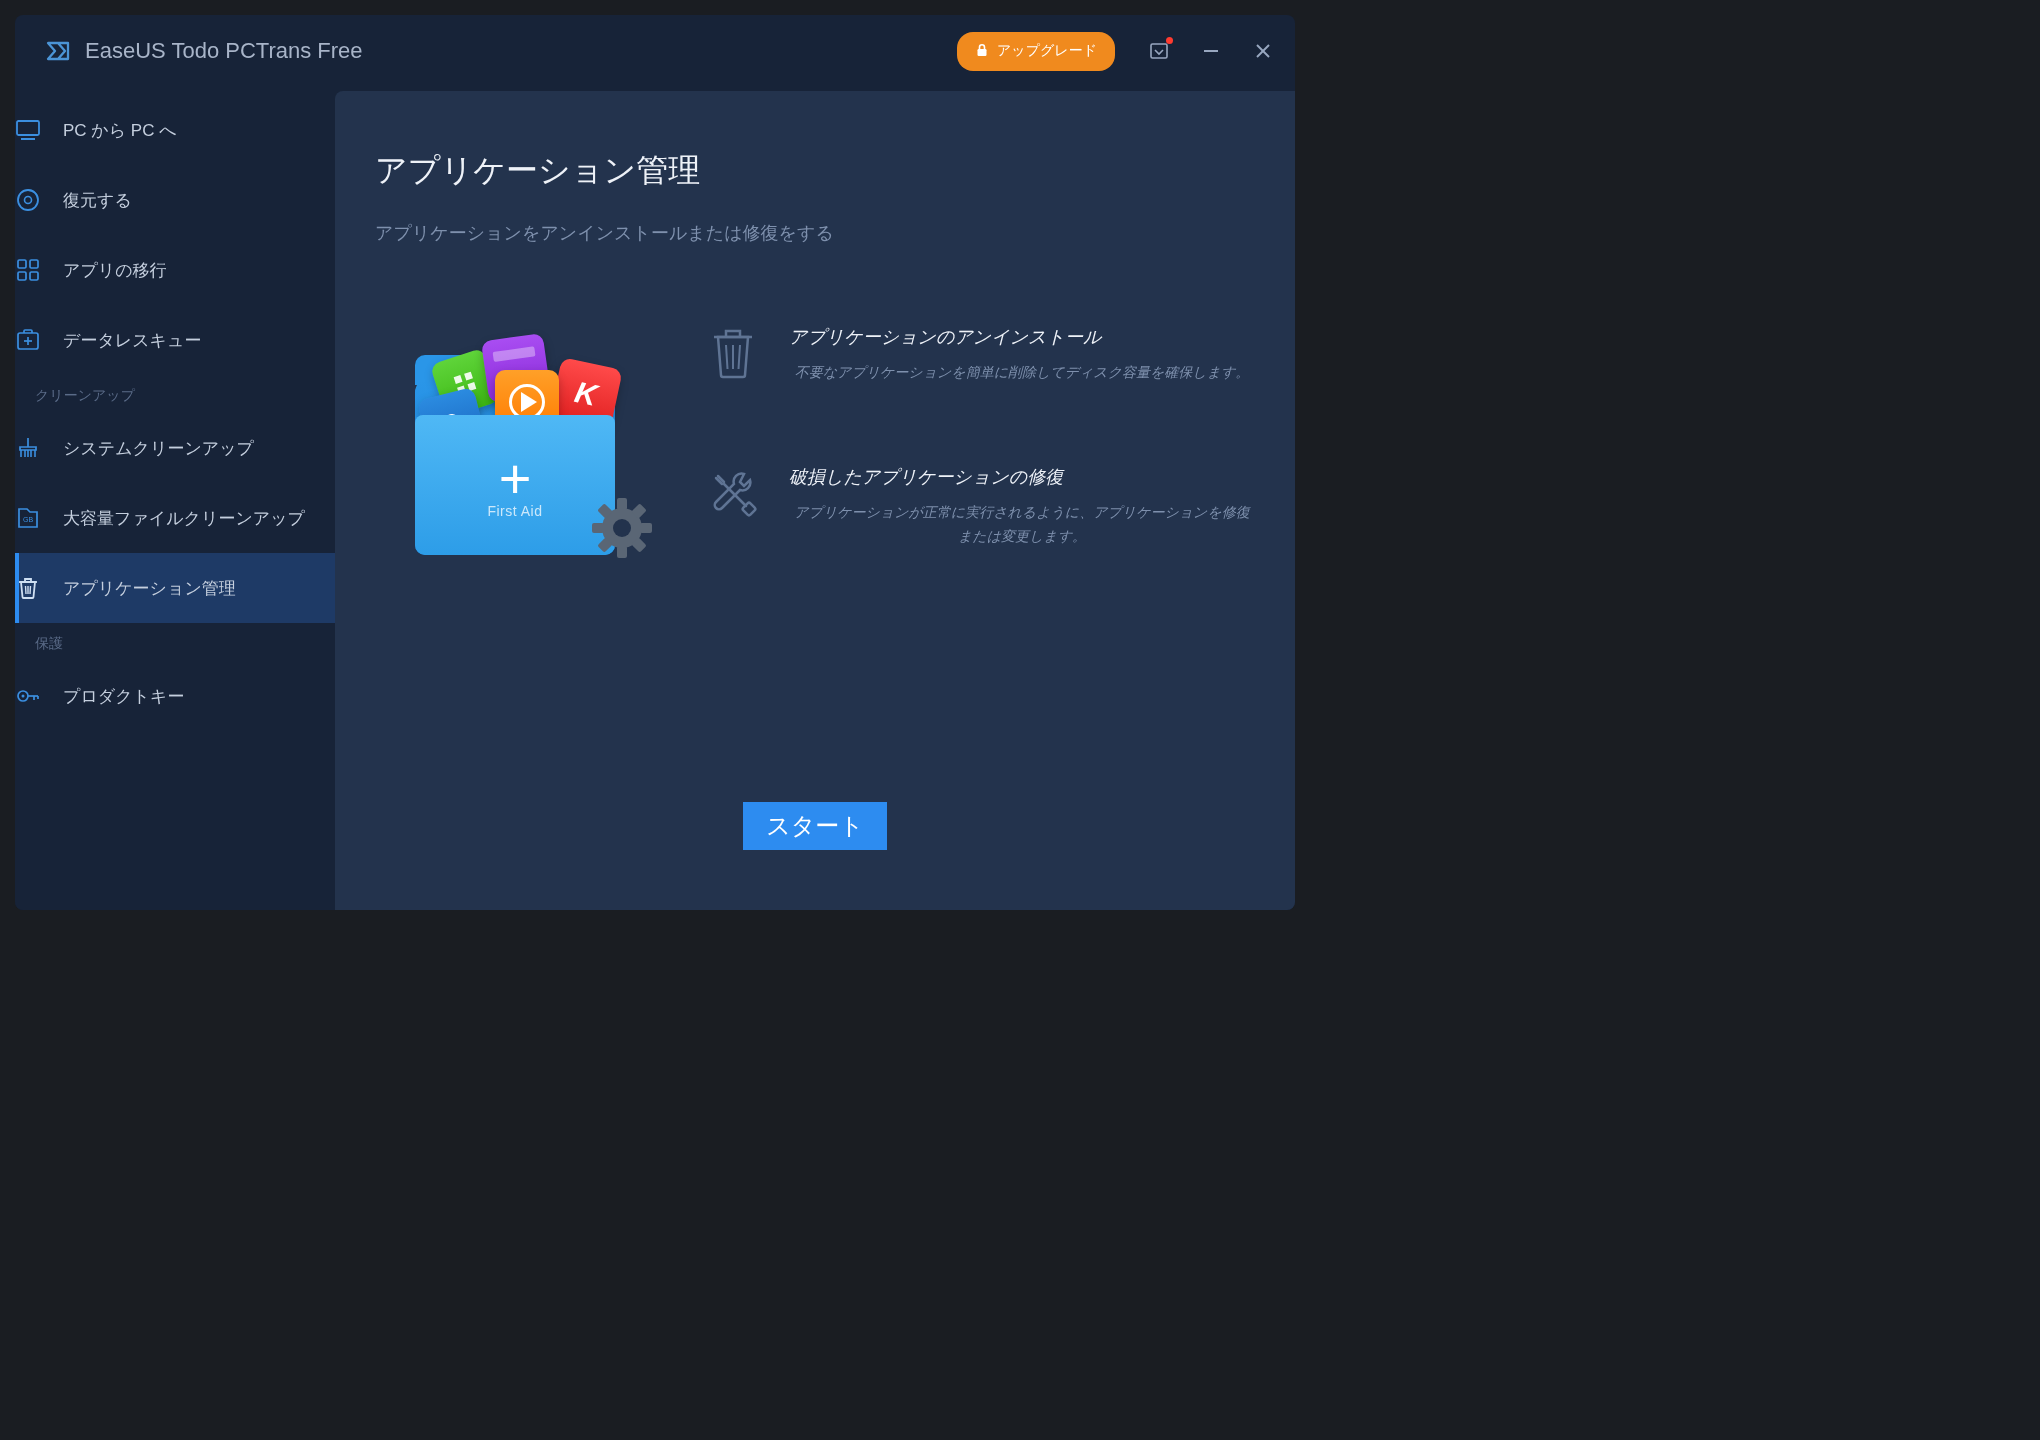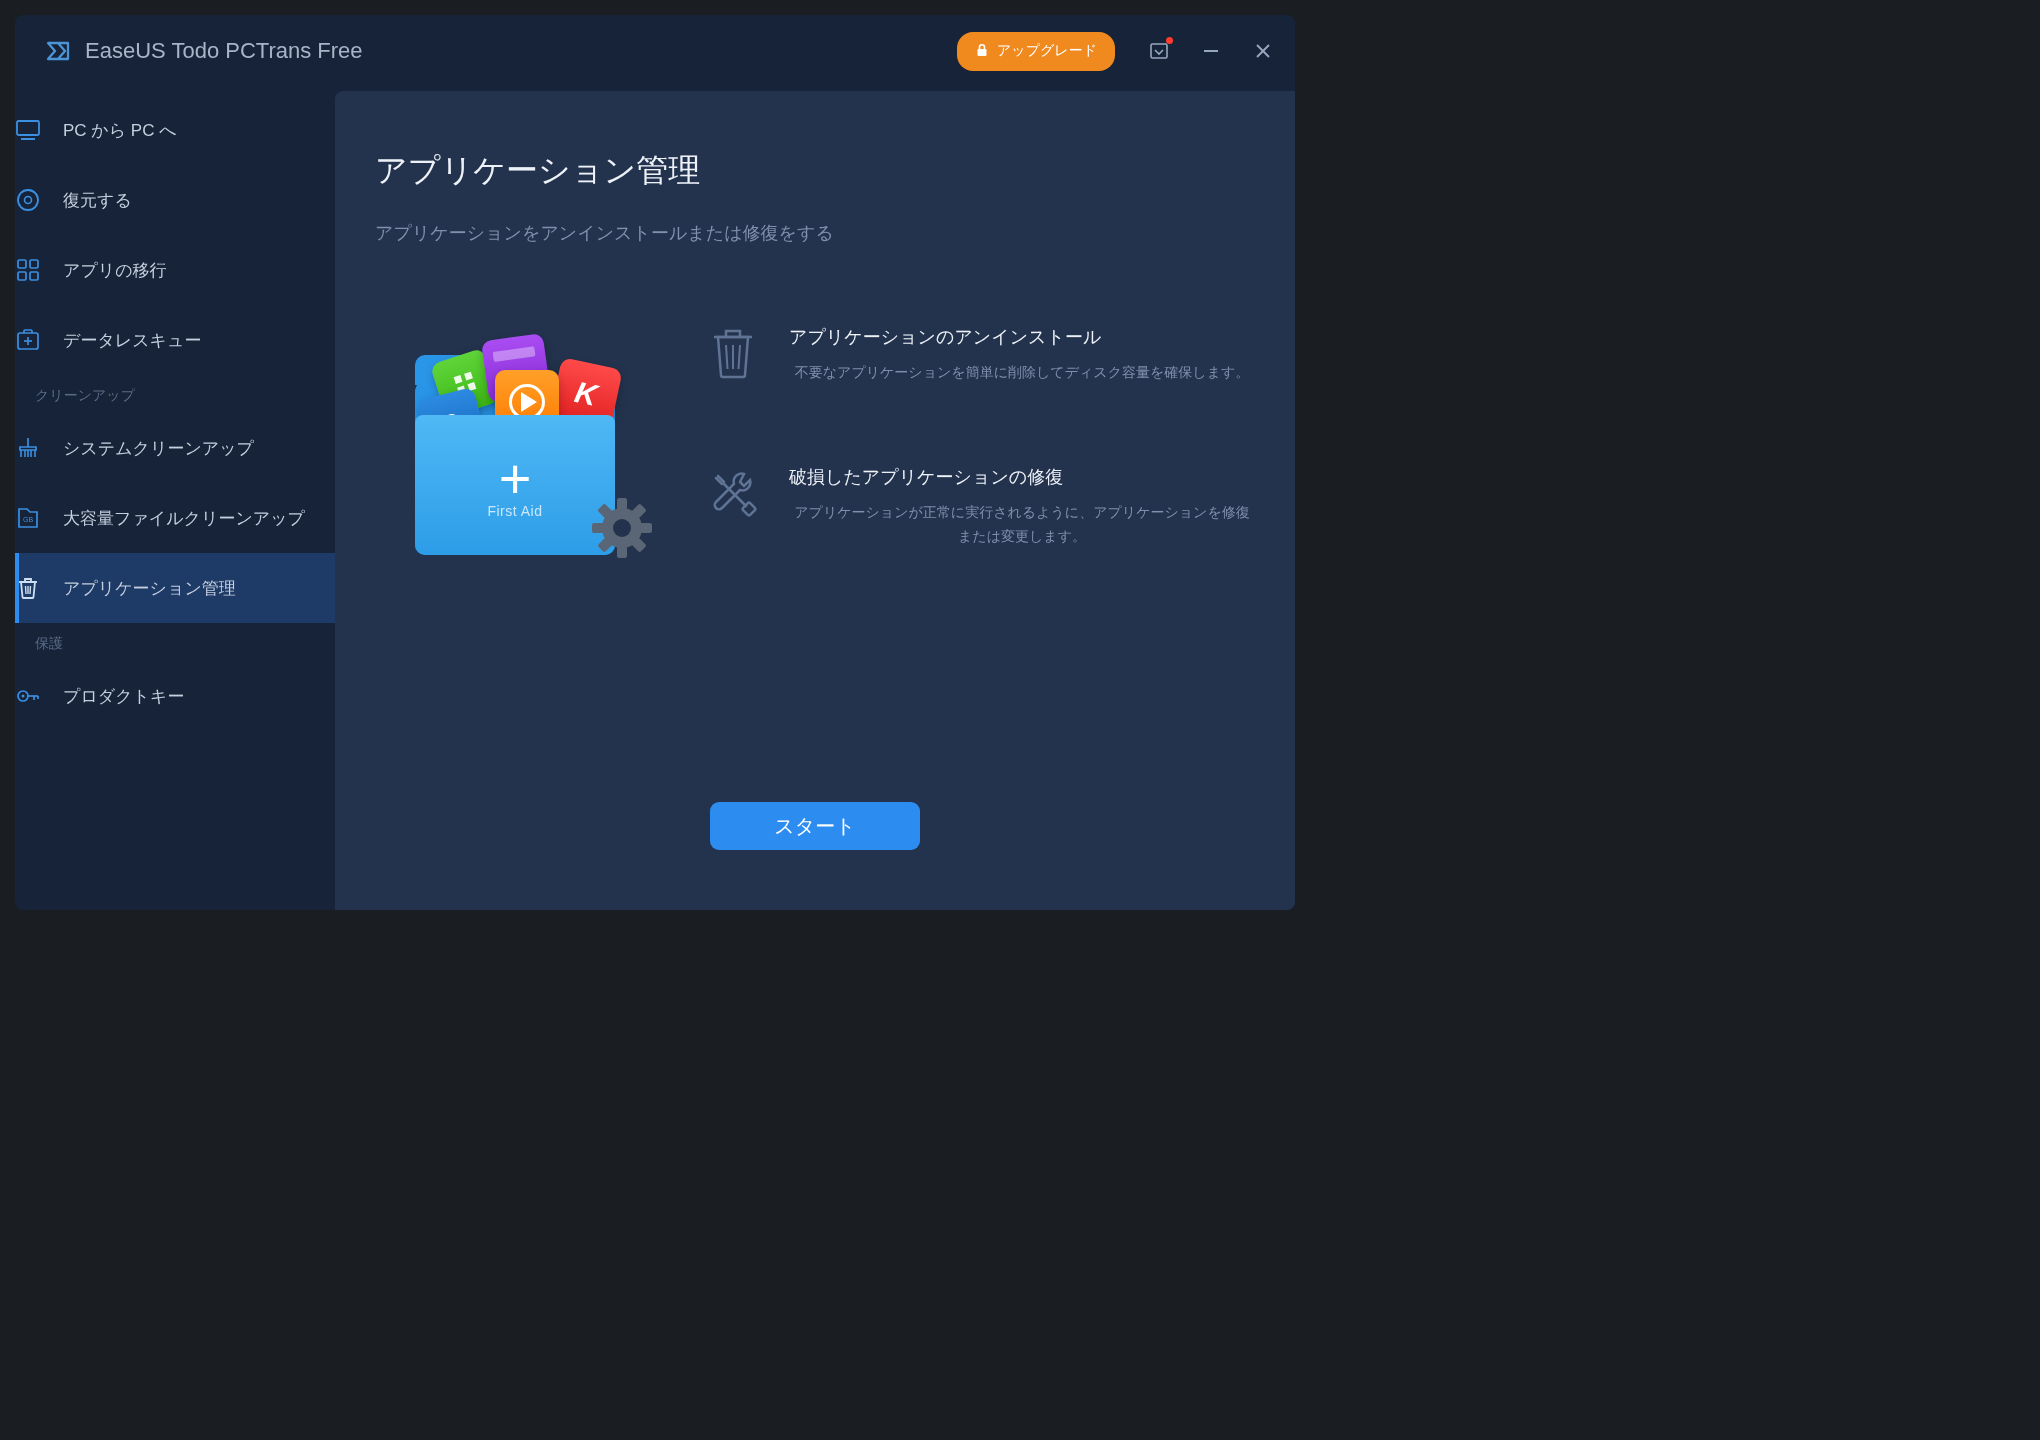--- a/index.html
+++ b/index.html
@@ -160,20 +160,21 @@
 .feature-list {
   flex: 1;
   display: flex;
   flex-direction: column;
   gap: 80px;
   padding-top: 10px;
 }
 .feature-row {
   display: flex;
   gap: 28px;
+  font-style: italic;
 }
 .feature-icon {
   width: 56px;
   height: 56px;
   flex-shrink: 0;
   display: flex;
   align-items: center;
   justify-content: center;
 }
 .feature-text {
@@ -188,29 +189,29 @@
   font-size: 14px;
   color: #7e90ad;
   line-height: 1.7;
   text-align: center;
 }
 .start-btn {
   position: absolute;
   bottom: 60px;
   left: 50%;
   transform: translateX(-50%);
-  width: 210px;
+  width: 144px;
   height: 48px;
   background: #2d8cf0;
-  border-radius: 9px;
+  border-radius: 0;
   display: flex;
   align-items: center;
   justify-content: center;
   color: #fff;
-  font-size: 20px;
+  font-size: 24px;
   cursor: pointer;
 }
 
 .folder-back {
   position: absolute;
   left: 40px;
   top: 65px;
   width: 200px;
   height: 175px;
   background: linear-gradient(180deg, #2a96e8 0%, #1b7ed4 100%);

